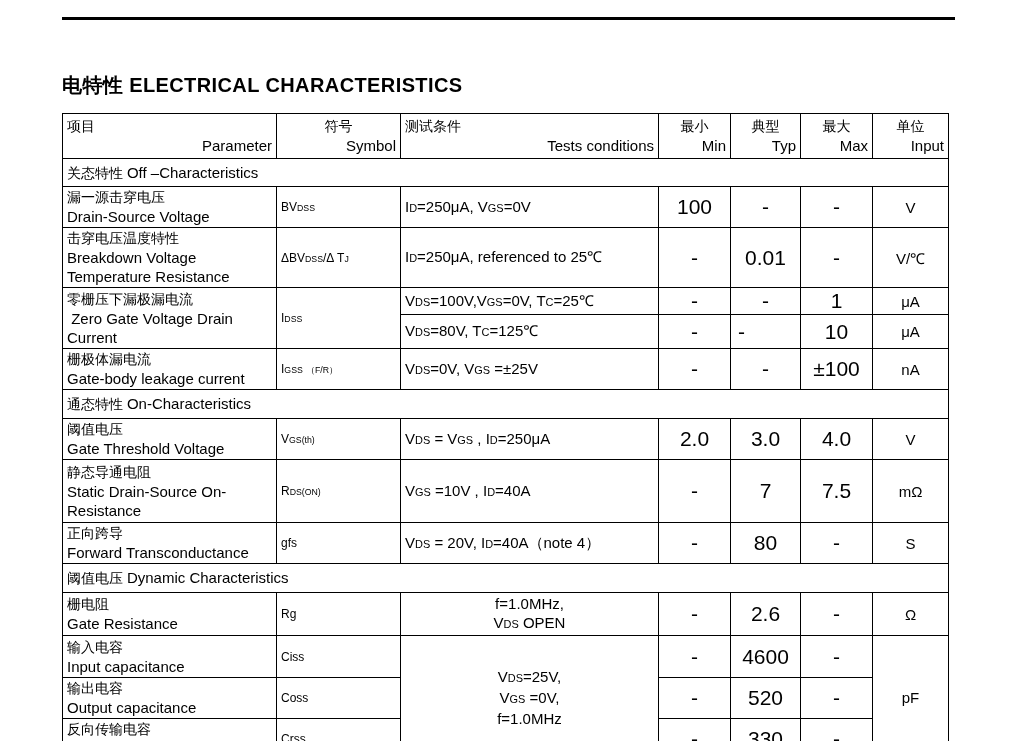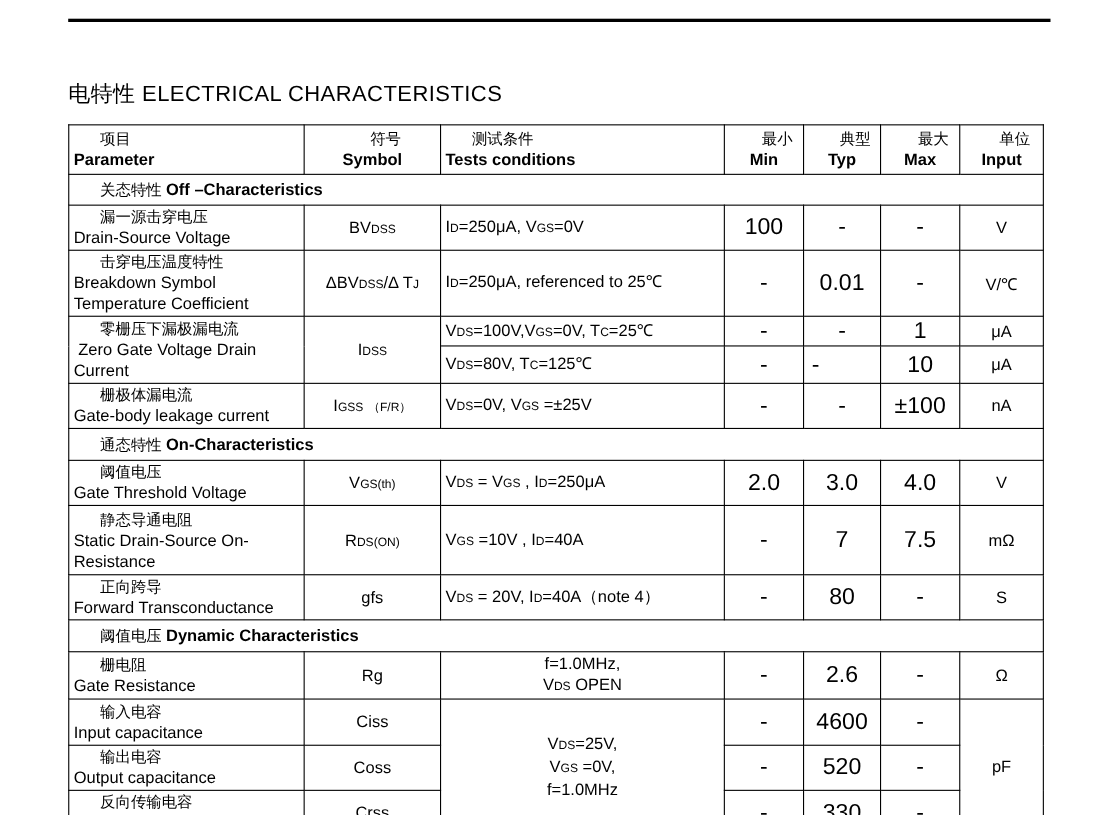--- a/index.html
+++ b/index.html
@@ -9,41 +9,41 @@
     background: #ffffff; color: #000;
     font-family: "Liberation Sans", sans-serif;
     position: relative; overflow: hidden;
   }
   .top-rule {
     position: absolute; left: 62px; top: 17px;
     width: 893px; height: 3px; background: #000;
   }
   .page-title {
     position: absolute; left: 62px; top: 59px;
-    font-size: 20px; font-weight: normal; letter-spacing: 0.4px;
+    font-size: 20px; font-weight: bold; letter-spacing: 0.4px;
     white-space: nowrap;
   }
   table.chars {
     position: absolute; left: 62px; top: 113px;
     width: 886px; border-collapse: collapse; table-layout: fixed;
   }
   table.chars td, table.chars th {
     border: 1px solid #000;
     padding: 1px 4px;
     vertical-align: middle;
     overflow: hidden;
   }
   th { font-weight: normal; text-align: left; }
-  .zh { font-size: 14px; line-height: 19px; margin-left: 24px; }
+  .zh { font-size: 14px; line-height: 19px; }
   .en { font-size: 15px; line-height: 19px; white-space: pre-wrap; }
-  th .en, tr.sec .en { font-weight: bold; }
+  th .en, tr.sec .en { font-weight: normal; text-align: right; }
   th.c { text-align: center; }
   tr.sec td { font-size: 14px; }
   tr.sec .zh, tr.sec .en { display: inline; }
-  td.sym { text-align: center; font-size: 15px; margin-top: 28px; }
+  td.sym { text-align: left; font-size: 12px; margin-top: 28px; }
   td.cond { text-align: left; font-size: 15px; line-height: 19px; }
   td.cond.center { text-align: center; }
   td.val { text-align: center; font-size: 21px; margin-left: 19px; }
   td.val.left-dash { text-align: left; padding-left: 7px; }
   td.unit { text-align: center; font-size: 15px; }
   .sc { font-size: 0.73em; }
 </style>
 </head>
 <body>
 
@@ -106,21 +106,21 @@
       <td class="cond">I<span class="sc">D</span>=250μA, V<span class="sc">GS</span>=0V</td>
       <td class="val">100</td>
       <td class="val">-</td>
       <td class="val">-</td>
       <td class="unit">V</td>
     </tr>
 
     <tr style="height:58px">
       <td>
         <div class="zh">击穿电压温度特性</div>
-        <div class="en">Breakdown Symbol Temperature Coefficient</div>
+        <div class="en">Breakdown Voltage Temperature Resistance</div>
       </td>
       <td class="sym">ΔBV<span class="sc">DSS</span>/Δ T<span class="sc">J</span></td>
       <td class="cond">I<span class="sc">D</span>=250μA, referenced to 25℃</td>
       <td class="val">-</td>
       <td class="val">0.01</td>
       <td class="val">-</td>
       <td class="unit">V/℃</td>
     </tr>
 
     <tr style="height:27px">

